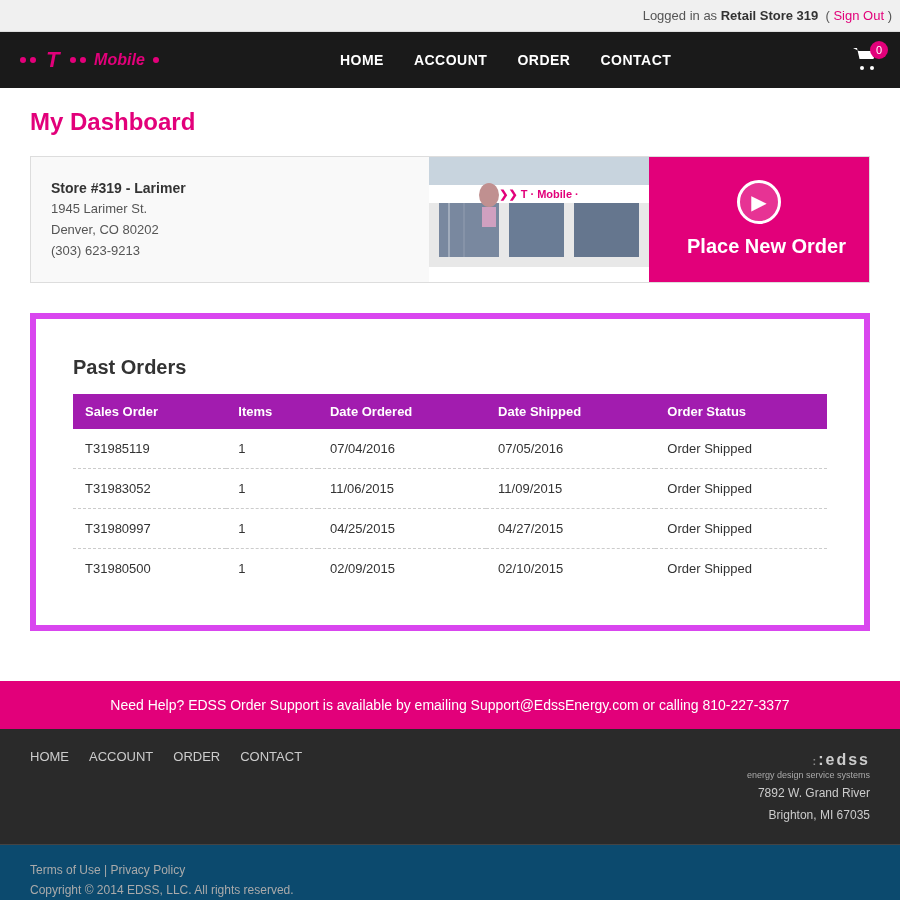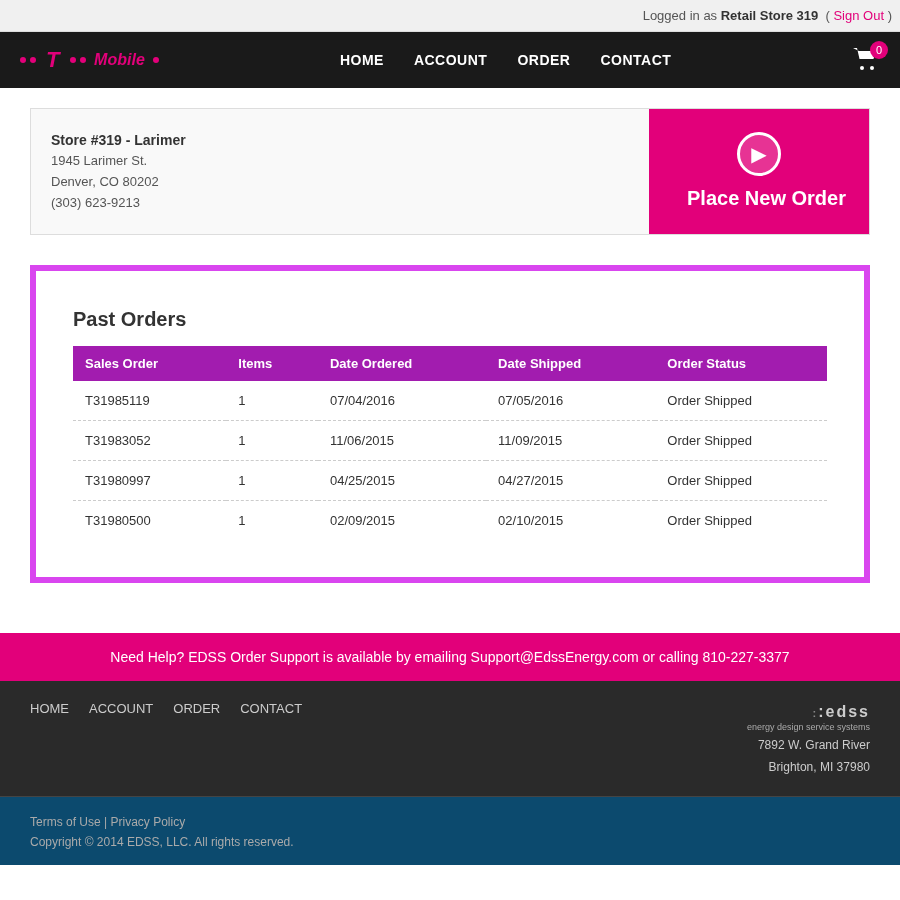--- a/index.html
+++ b/index.html
@@ -277,30 +277,53 @@
         <path d="M1 1h4l2.5 11h14l2-8H7"></path>
         <circle cx="10" cy="21" r="2"></circle>
         <circle cx="20" cy="21" r="2"></circle>
       </svg>
       <div class="cart-badge">0</div>
     </div>
   </div>
 </div>
 
 <div class="main">
+  <h1 class="dashboard-title">My Dashboard</h1>
 
   <div class="dashboard-panels">
 
     <div class="store-info-panel">
       <p class="store-name">Store #319 - Larimer</p>
       <p>1945 Larimer St.</p>
       <p>Denver, CO 80202</p>
       <p>(303) 623-9213</p>
     </div>
 
+    <div class="store-image-panel">
+      <svg class="store-scene" viewBox="0 0 220 110" xmlns="http://www.w3.org/2000/svg">
+
+        <rect width="220" height="110" fill="#c8d4de"></rect>
+
+        <rect x="0" y="30" width="220" height="80" fill="#e8e8e8"></rect>
+
+        <rect x="10" y="45" width="60" height="55" fill="#4a6080" opacity="0.7"></rect>
+        <rect x="80" y="45" width="55" height="55" fill="#4a6080" opacity="0.8"></rect>
+        <rect x="145" y="45" width="65" height="55" fill="#3a5070" opacity="0.75"></rect>
+
+        <rect x="0" y="28" width="220" height="18" fill="#fff"></rect>
+
+        <text x="110" y="41" font-family="Arial" font-size="11" font-weight="bold" fill="#e2007a" text-anchor="middle">❯❯ T · Mobile ·</text>
+
+        <ellipse cx="60" cy="38" rx="10" ry="12" fill="#c09090"></ellipse>
+        <rect x="53" y="50" width="14" height="20" fill="#d0a0c0"></rect>
+
+        <line x1="20" y1="45" x2="20" y2="100" stroke="rgba(255,255,255,0.3)" stroke-width="2"></line>
+        <line x1="35" y1="45" x2="35" y2="100" stroke="rgba(255,255,255,0.2)" stroke-width="1"></line>
+      </svg>
+    </div>
 
     <div class="place-order-panel">
       <div class="play-icon">▶</div>
       <div class="place-order-text">Place New Order</div>
     </div>
   </div>
 
   <div class="past-orders-section">
     <h2 class="past-orders-title">Past Orders</h2>
     <table>
@@ -359,21 +382,21 @@
       <a href="#">ORDER</a>
       <a href="#">CONTACT</a>
     </div>
   </div>
   <div class="footer-edss">
     <div class="edss-logo">
       <span style="color:#888;font-size:11px;">:</span><span style="font-size:16px;color:#ccc;letter-spacing:2px;">:edss</span>
     </div>
     <div class="edss-sub">energy design service systems</div>
     <div class="edss-address">7892 W. Grand River</div>
-    <div class="edss-address">Brighton, MI 37980</div>
+    <div class="edss-address">Brighton, MI 67035</div>
   </div>
 </div>
 
 <div class="footer-bottom">
   <p style="padding-top:12px;">
     <a href="#">Terms of Use</a>
     <span> | </span>
     <a href="#">Privacy Policy</a>
   </p>
   <p>Copyright © 2014 EDSS, LLC. All rights reserved.</p>

